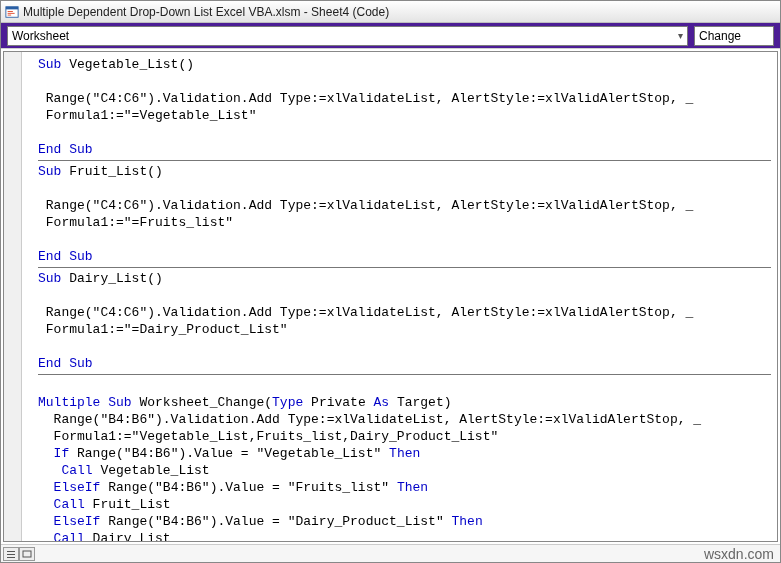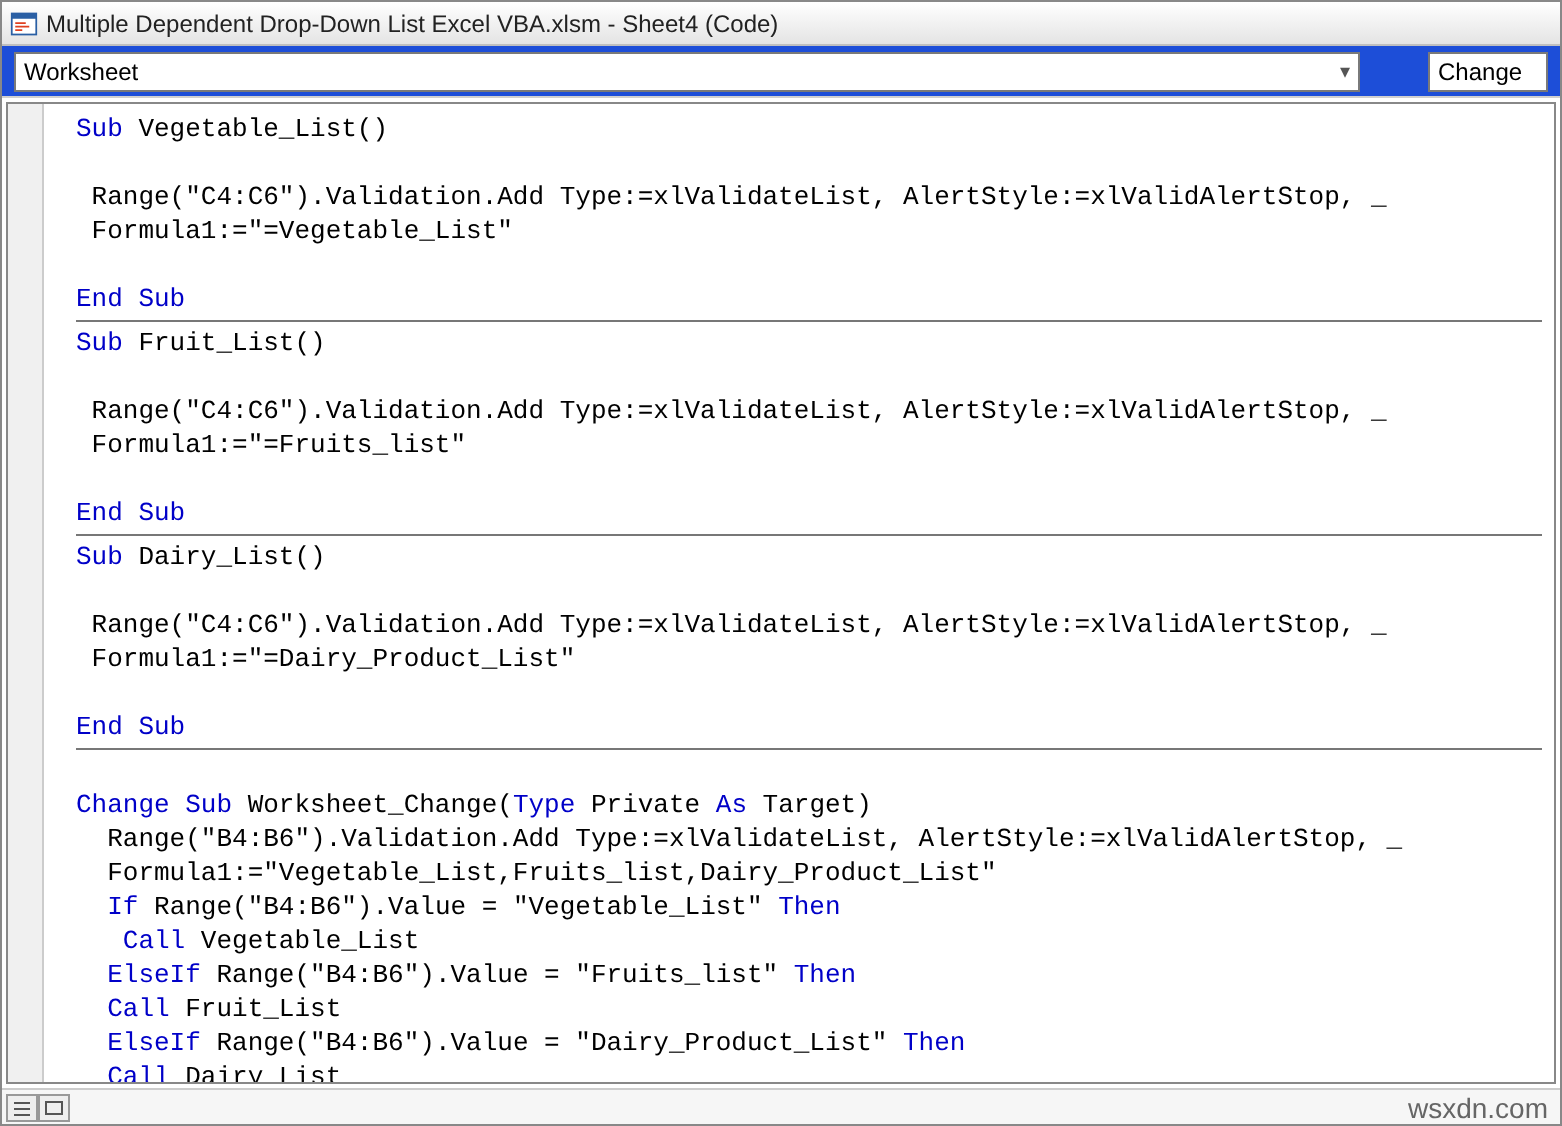--- a/index.html
+++ b/index.html
@@ -35,35 +35,35 @@
     font-size: 12px;
     color: #222;
   }
   .toolbar {
     height: 26px;
     display: flex;
     align-items: center;
     padding: 3px 6px;
     gap: 6px;
     border-bottom: 1px solid #d0d0d0;
-    background: #1d4ed8;
+    background: #4c1d95;
   }
   .object-dropdown,
   .proc-dropdown {
     height: 20px;
     border: 1px solid #7a7a7a;
     background: #fff;
     display: flex;
     align-items: center;
     justify-content: space-between;
     padding: 0 4px;
     font-size: 12px;
   }
   .object-dropdown { flex: 1; }
-  .proc-dropdown   { width: 60px; margin-left: 28px; }
+  .proc-dropdown   { width: 80px; }
   .dd-arrow {
     font-size: 10px;
     color: #555;
     padding-left: 4px;
   }
   .code-area {
     flex: 1;
     display: flex;
     overflow: hidden;
     background: #fff;
@@ -157,21 +157,21 @@
 
 <span> Range("C4:C6").Validation.Add Type:=xlValidateList, AlertStyle:=xlValidAlertStop, _</span>
 <span> Formula1:="=Fruits_list"</span>
 
 <span class="kw">End Sub</span><div class="sep"></div><span class="kw">Sub</span> Dairy_List()
 
 <span> Range("C4:C6").Validation.Add Type:=xlValidateList, AlertStyle:=xlValidAlertStop, _</span>
 <span> Formula1:="=Dairy_Product_List"</span>
 
 <span class="kw">End Sub</span><div class="sep"></div>
-<span class="kw">Change Sub</span><span> Worksheet_Change(</span><span class="kw">Type</span><span> Private </span><span class="kw">As</span><span> Target)</span>
+<span class="kw">Multiple Sub</span><span> Worksheet_Change(</span><span class="kw">Type</span><span> Private </span><span class="kw">As</span><span> Target)</span>
 <span>  Range("B4:B6").Validation.Add Type:=xlValidateList, AlertStyle:=xlValidAlertStop, _</span>
 <span>  Formula1:="Vegetable_List,Fruits_list,Dairy_Product_List"</span>
 <span class="kw">  If</span><span> Range("B4:B6").Value = "Vegetable_List" </span><span class="kw">Then</span>
 <span class="kw">   Call</span><span> Vegetable_List</span>
 <span class="kw">  ElseIf</span><span> Range("B4:B6").Value = "Fruits_list" </span><span class="kw">Then</span>
 <span class="kw">  Call</span><span> Fruit_List</span>
 <span class="kw">  ElseIf</span><span> Range("B4:B6").Value = "Dairy_Product_List" </span><span class="kw">Then</span>
 <span class="kw">  Call</span><span> Dairy_List</span>
 
 </pre>

